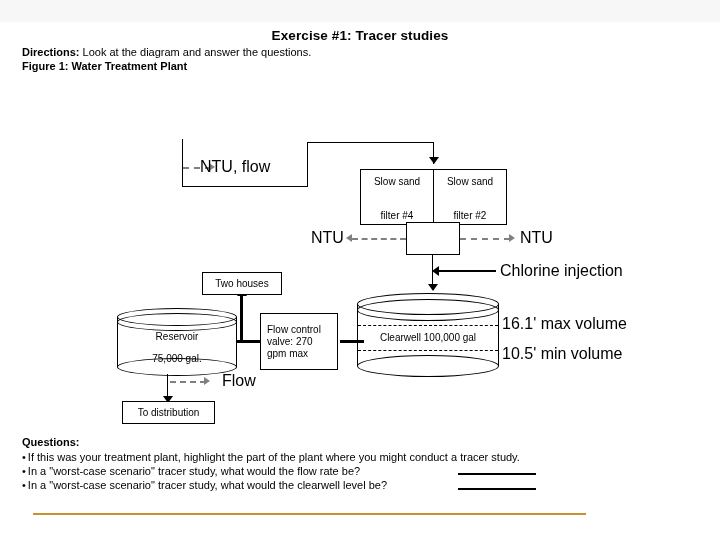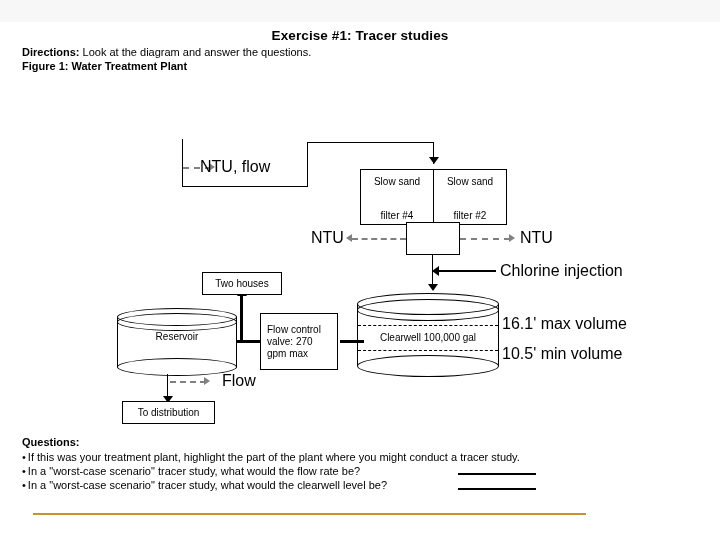--- a/index.html
+++ b/index.html
@@ -290,20 +290,21 @@
   <div class="node" style="left:202px; top:272px; width:80px; height:23px;">
     <span>Two houses</span>
   </div>
 
   <div class="cyl" style="left:117px; top:308px; width:120px; height:68px;border-radius:16px;">
     <div class="body" style="top:9px; height:50px;"></div>
     <div class="ell" style="top:0px; width:120px; height:18px;"></div>
     <div class="ell open" style="top:5px; width:120px; height:18px;"></div>
     <div class="ell open" style="top:50px; width:120px; height:18px;"></div>
     <div class="txt" style="top:22px;">Reservoir</div>
+    <div class="txt" style="top:44px;">75,000 gal.</div>
   </div>
 
   <div class="vline" style="left:167px; top:374px; width:1px; height:25px;"></div>
   <div class="arr down" style="left:163px; top:396px;"></div>
 
   <div class="dash-h" style="left:170px; top:381px; width:36px;"></div>
   <div class="arr gright" style="left:204px; top:377px;"></div>
   <div class="plain-label" style="left:222px; top:375px;">Flow</div>
 
   <div class="node" style="left:122px; top:401px; width:93px; height:23px;">

